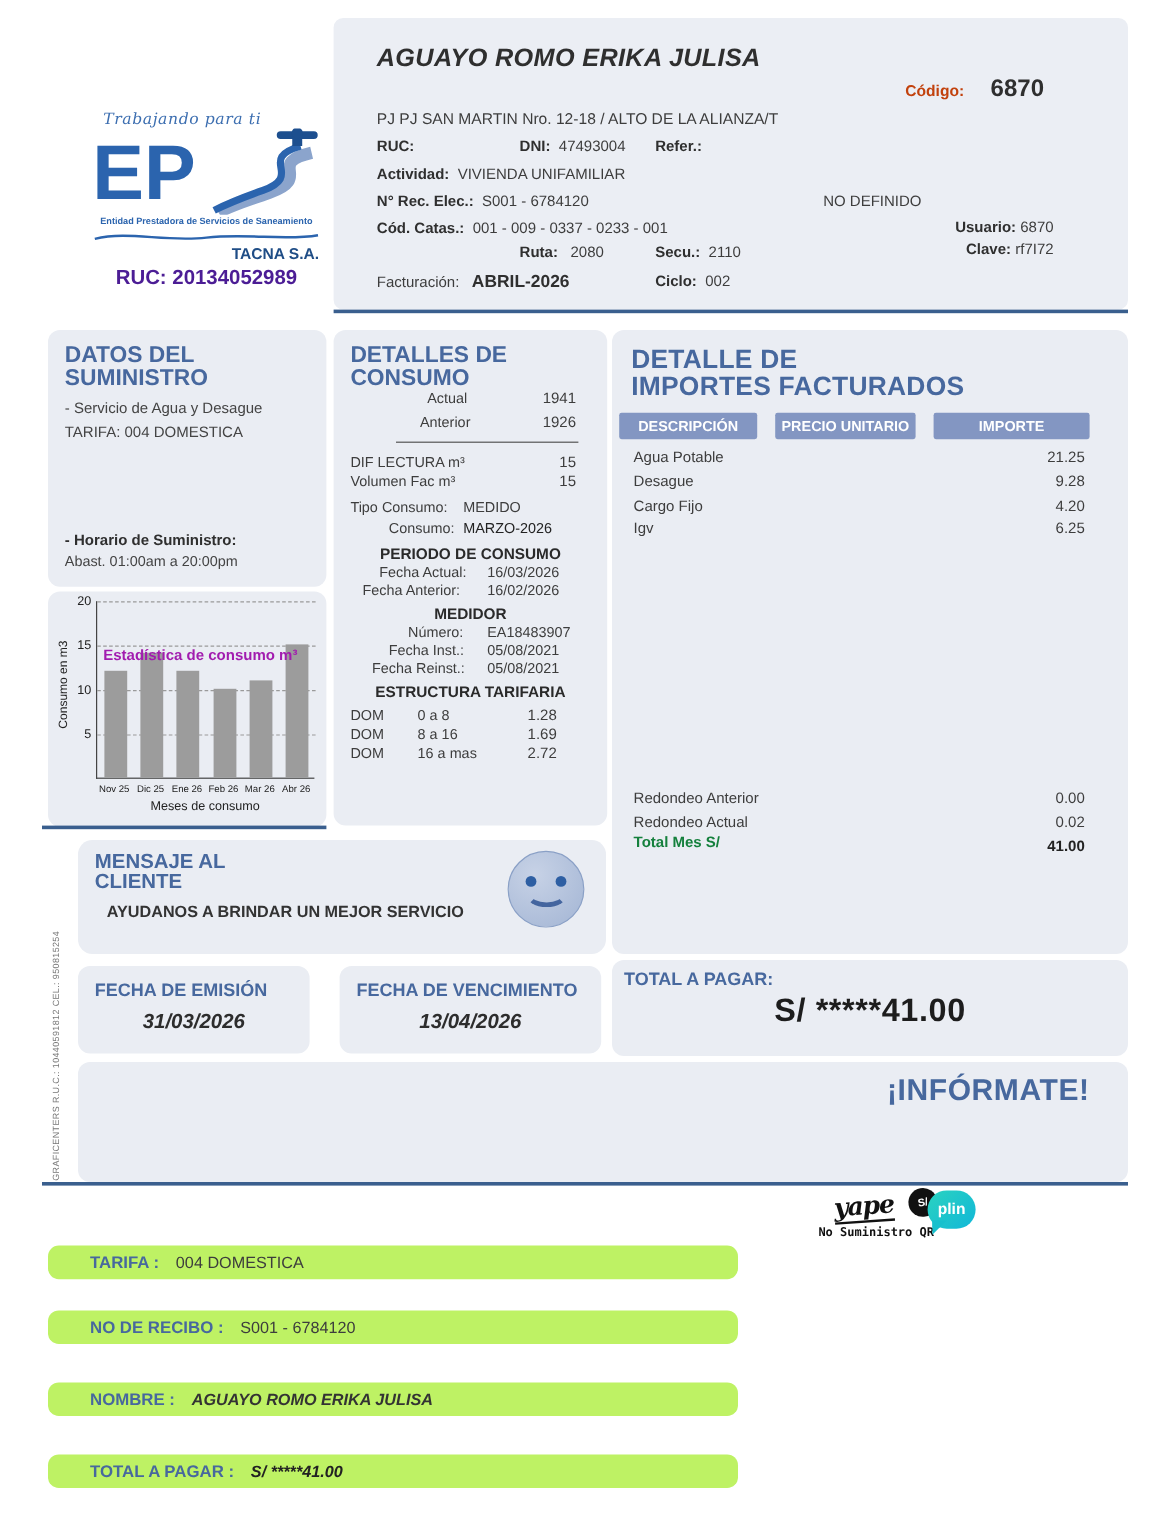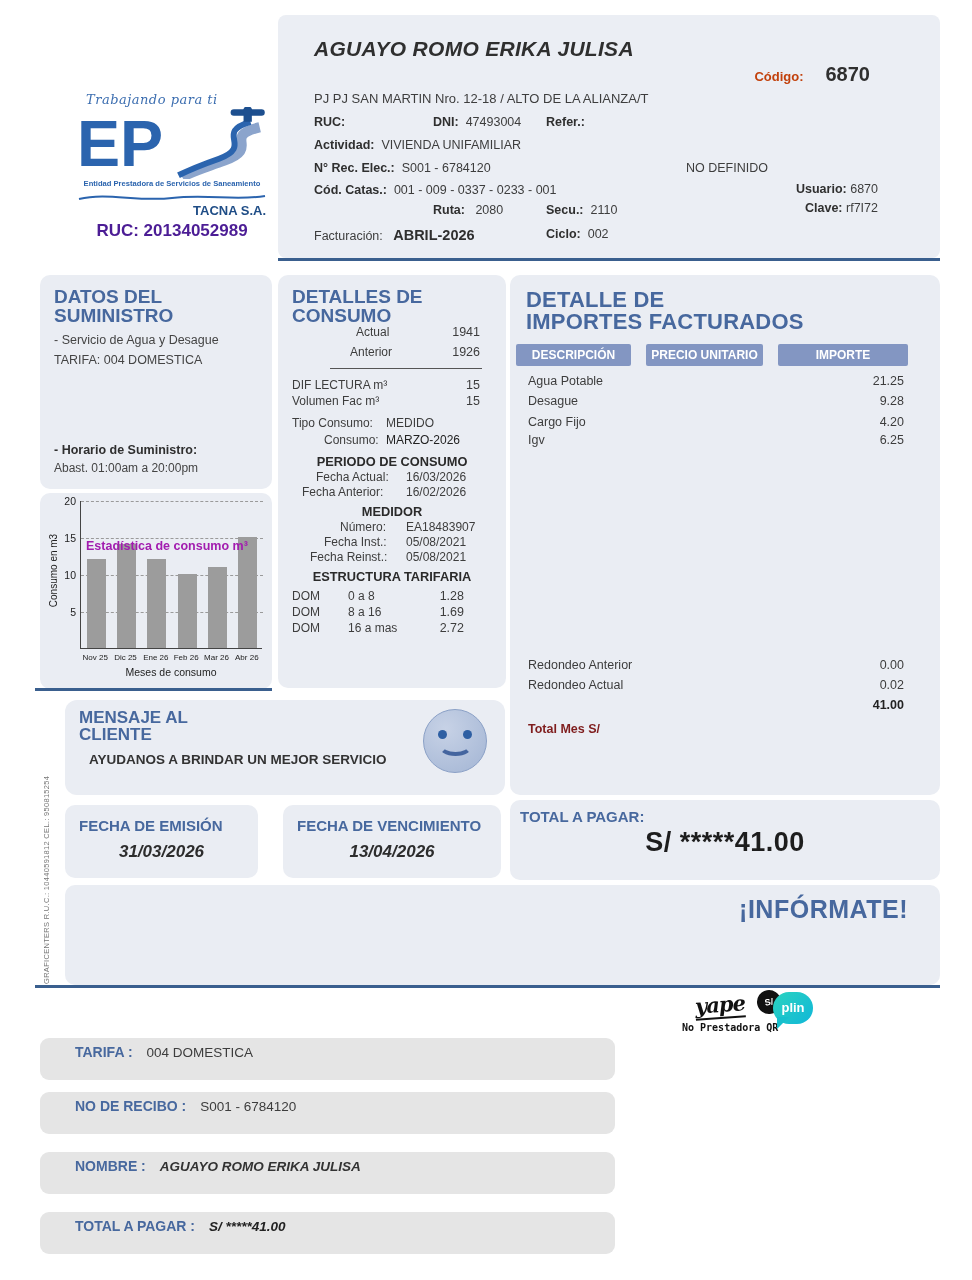--- a/index.html
+++ b/index.html
@@ -85,21 +85,21 @@
 
   
   #yape-wrap { position:absolute; left:695px; top:992px; width:90px; }
   #yape-text { font-family:"DejaVu Serif", serif; font-style:italic; font-weight:bold; font-size:21px; color:#111; transform:rotate(-4deg); display:inline-block; letter-spacing:-1px; border-bottom:2px solid #111; }
   #yape-badge { position:absolute; left:62px; top:-2px; width:24px; height:24px; border-radius:50%; background:#111; color:#fff; font-size:9px; font-weight:bold; text-align:center; line-height:24px; transform:rotate(-10deg); }
   #qr-note { position:absolute; left:682px; top:1022px; font-family:"DejaVu Sans Mono", monospace; font-size:10px; font-weight:bold; color:#111; }
   #plin-bubble { position:absolute; left:773px; top:992px; width:40px; height:32px; background:linear-gradient(135deg,#2ad3c0,#11b7d8); border-radius:16px; color:#fff; font-size:13px; font-weight:bold; text-align:center; line-height:32px; }
   #plin-bubble::after { content:""; position:absolute; left:4px; bottom:-5px; border:6px solid transparent; border-top-color:#17c0cd; border-left-color:#17c0cd; }
 
   
-  .bottom-bar { position:absolute; left:40px; width:575px; height:42px; background:#e5e5e5; border-radius:9px; font-size:13.5px; line-height:28px; }
+  .bottom-bar { position:absolute; left:40px; width:575px; height:28px; background:#bef264; border-radius:9px; font-size:13.5px; line-height:28px; }
   .bottom-bar .lbl { font-size:14px; font-weight:bold; color:#47689e; margin-left:35px; margin-right:14px; }
   .bottom-bar .val { color:#3d3d3d; }
   .italic { font-style:italic; }
   .bold-italic { font-style:italic; font-weight:bold; }
 
   #print-credit { position:absolute; left:42px; top:772px; height:212px; writing-mode:vertical-rl; transform:rotate(180deg); font-size:7.5px; color:#777; letter-spacing:0.3px; }
 </style>
 </head>
 <body>
 
@@ -237,21 +237,21 @@
     <div class="imp-label" style="top:119px;">Desague</div>
     <div class="imp-val" style="top:119px;">9.28</div>
     <div class="imp-label" style="top:140px;">Cargo Fijo</div>
     <div class="imp-val" style="top:140px;">4.20</div>
     <div class="imp-label" style="top:158px;">Igv</div>
     <div class="imp-val" style="top:158px;">6.25</div>
     <div class="imp-label" style="top:383px;">Redondeo Anterior</div>
     <div class="imp-val" style="top:383px;">0.00</div>
     <div class="imp-label" style="top:403px;">Redondeo Actual</div>
     <div class="imp-val" style="top:403px;">0.02</div>
-    <div class="imp-label" style="top:447px; font-weight:bold; color:#7f1d1d;">Total Mes S/</div>
+    <div class="imp-label" style="top:420px; font-weight:bold; color:#15803d;">Total Mes S/</div>
     <div class="imp-val" style="top:423px; font-weight:bold; color:#222;">41.00</div>
   </div>
 
   <div id="mensaje-box" class="box">
     <div class="sec-title"><span>MENSAJE AL</span><br><span>CLIENTE</span></div>
     <div id="mensaje-text">AYUDANOS A BRINDAR UN MEJOR SERVICIO</div>
     <div id="smiley">
       <div class="eye l"></div>
         <div class="eye r"></div>
         <div class="mouth"></div>
@@ -273,21 +273,21 @@
 
   <div id="informate-box" class="box">
     <div class="txt">¡INFÓRMATE!</div>
   </div>
   <div class="dark-line" style="left:35px; top:985px; width:905px;"></div>
 
   <div id="yape-wrap">
     <span id="yape-text">yape</span>
     <span id="yape-badge">S/</span>
   </div>
-  <div id="qr-note">No Prestadora QR</div>
+  <div id="qr-note">No Suministro QR</div>
   <div id="plin-bubble">plin</div>
 
   <div class="bottom-bar" style="top:1038px;">
     <span class="lbl">TARIFA :</span><span class="val">004 DOMESTICA</span>
   </div>
   <div class="bottom-bar" style="top:1092px;">
     <span class="lbl">NO DE RECIBO :</span><span class="val">S001 - 6784120</span>
   </div>
   <div class="bottom-bar" style="top:1152px;">
     <span class="lbl">NOMBRE :</span><span class="val italic" style="font-weight:bold; color:#333;">AGUAYO ROMO ERIKA JULISA</span>

